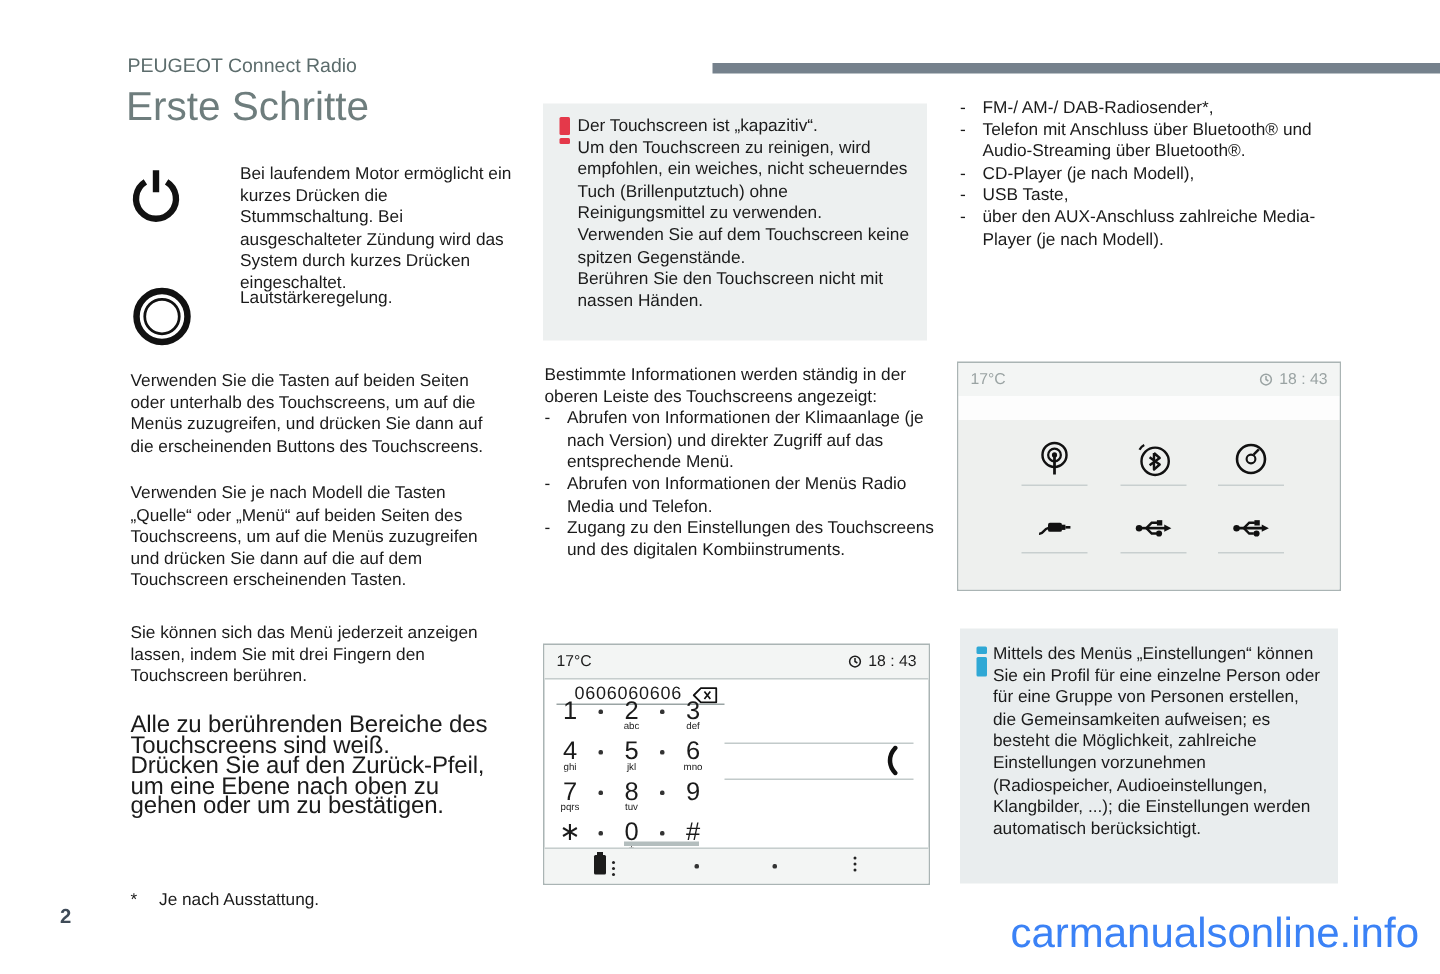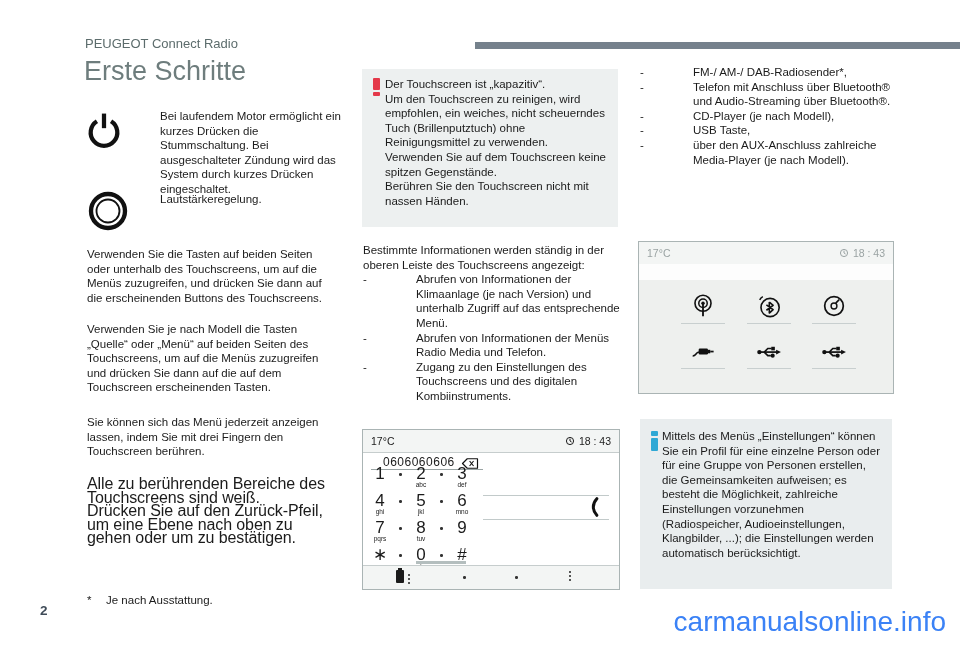--- a/index.html
+++ b/index.html
@@ -16,21 +16,21 @@
   .warn-mark .stem{width:7px;height:12px;background:#e4394a;margin:0 auto;border-radius:1px;}
   .warn-mark .dot{width:7px;height:4px;background:#e4394a;margin:2px auto 0;border-radius:1px;}
   .warn-text{position:absolute;left:23px;top:8px;width:228px;}
   .info-box{left:640px;top:419px;width:252px;height:170px;background:#e9edee;}
   .info-mark{position:absolute;left:10px;top:12px;width:8px;}
   .info-mark .dot{width:7px;height:5px;background:#2fa8d5;margin:0 auto;border-radius:1px;}
   .info-mark .stem{width:7px;height:13px;background:#2fa8d5;margin:2px auto 0;border-radius:1px;}
   .info-text{position:absolute;left:22px;top:10px;width:222px;}
   .bullet{display:flex;}
   .bullet .dash{flex:0 0 15px;}
-  .bullet .btxt{flex:1;margin-left:38px;}
+  .bullet .btxt{flex:1;}
   .footnote{left:87px;top:594px;display:flex;font-size:11.5px;}
   .footnote .star{width:19px;}
   .page-num{left:40px;top:603px;font-size:13.5px;font-weight:bold;color:#3f4b58;}
   .watermark{right:14px;top:606px;font-size:28px;color:#3b82f6;}
   
   .screen{background:#fff;border:1px solid #aab4b4;}
   .statusbar{position:absolute;left:0;top:0;right:0;height:22px;background:#f3f5f4;border-bottom:1px solid #c6cdcd;display:flex;align-items:center;justify-content:space-between;padding:0 8px;font-size:10.5px;}
   .statusbar .right{display:flex;align-items:center;gap:4px;}
   .dialer{left:362px;top:429px;width:256px;height:159px;}
   .dial-number{position:absolute;left:20px;top:25px;font-size:12px;letter-spacing:0.5px;}
@@ -159,21 +159,21 @@
       <div>Um den Touchscreen zu reinigen, wird empfohlen, ein weiches, nicht scheuerndes Tuch (Brillenputztuch) ohne Reinigungsmittel zu verwenden.</div>
       <div>Verwenden Sie auf dem Touchscreen keine spitzen Gegenstände.</div>
       <div>Berühren Sie den Touchscreen nicht mit nassen Händen.</div>
     </div>
   </div>
 
   <div class="abs body-text" style="left:363px;top:243px;width:260px">
     <div>Bestimmte Informationen werden ständig in der oberen Leiste des Touchscreens angezeigt:</div>
     <div class="bullet">
         <span class="dash">-</span>
-        <span class="btxt">Abrufen von Informationen der Klimaanlage (je nach Version) und unterhalb Zugriff auf das entsprechende Menü.</span>
+        <span class="btxt">Abrufen von Informationen der Klimaanlage (je nach Version) und direkter Zugriff auf das entsprechende Menü.</span>
       </div>
     <div class="bullet">
         <span class="dash">-</span>
         <span class="btxt">Abrufen von Informationen der Menüs Radio Media und Telefon.</span>
       </div>
     <div class="bullet">
         <span class="dash">-</span>
         <span class="btxt">Zugang zu den Einstellungen des Touchscreens und des digitalen Kombiinstruments.</span>
       </div>
   </div>

